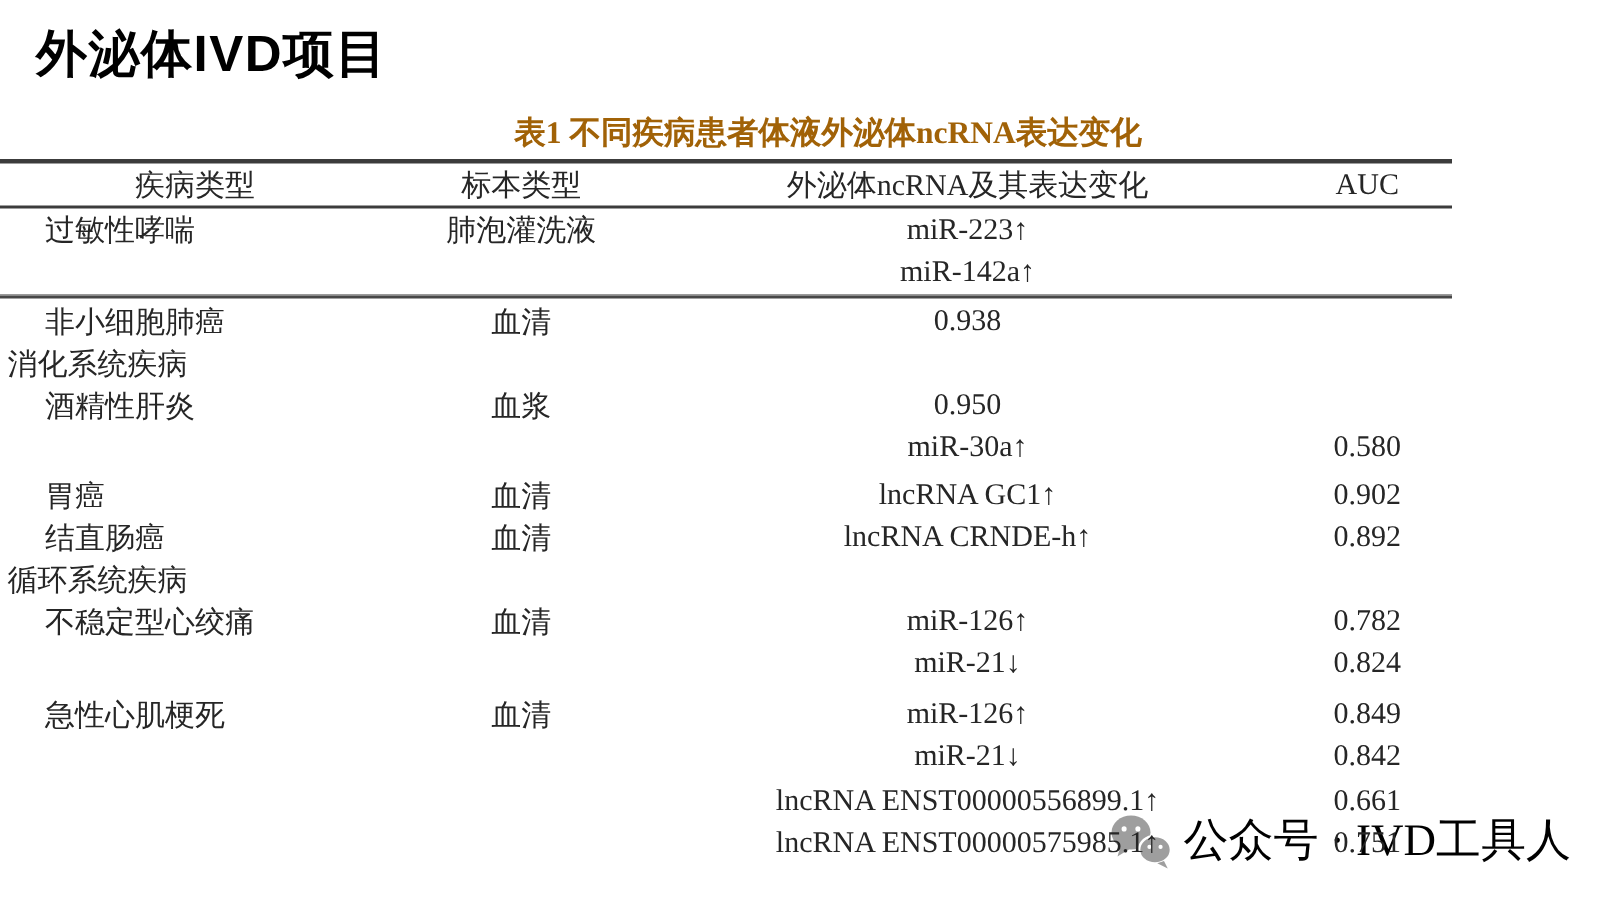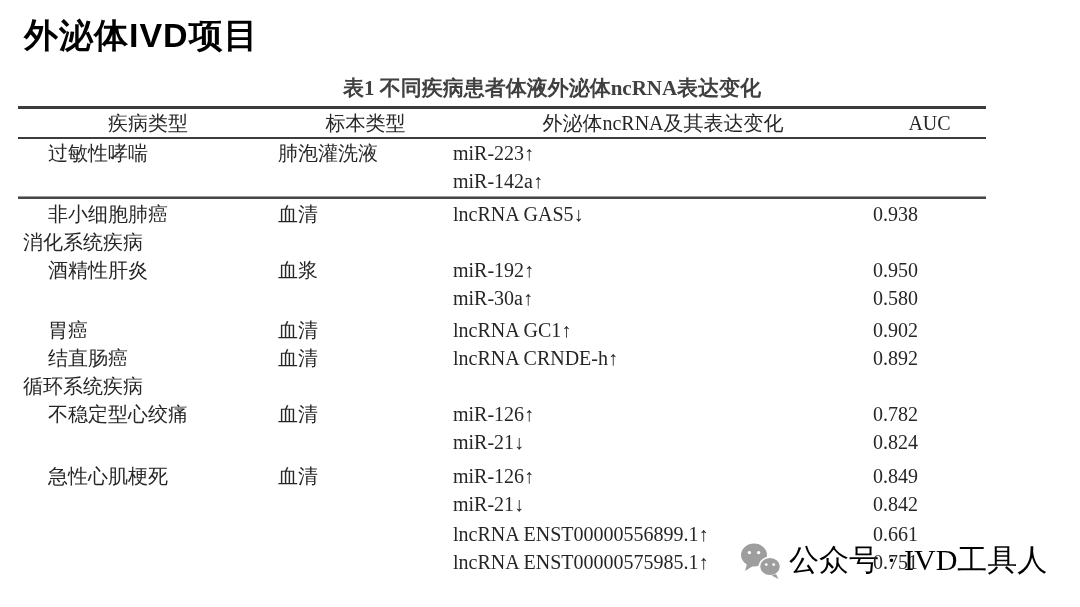--- a/index.html
+++ b/index.html
@@ -12,39 +12,39 @@
     overflow:hidden;
   }
   .heading {
     position:absolute; left:24px; top:13px;
     font-family:"Liberation Sans","DejaVu Sans",sans-serif;
     font-weight:700; font-size:34px; color:#000; letter-spacing:1px;
     white-space:nowrap;
   }
   .table-title {
     position:absolute; left:24px; top:74px; width:1056px;
-    text-align:center; font-weight:700; font-size:21px; color:#404040;
+    text-align:center; font-weight:700; font-size:21px; color:#a16207;
     white-space:nowrap;
   }
   .table-wrap {
-    position:absolute; left:18px; top:106px; width:968px; z-index:2;
+    position:absolute; left:0; top:106px; width:968px; z-index:2;
   }
   .rule-top { height:0; border-top:3px solid #3c3c3c; }
   .row {
     display:grid;
     grid-template-columns:260px 175px 420px 113px;
     height:28px; align-items:center;
     font-size:20px; color:#262626;
   }
   .header-row { height:30px; border-bottom:2px solid #3c3c3c; }
   .header-row .cell { text-align:center; }
   .cell { overflow:visible; white-space:nowrap; }
   .cell-disease { text-align:left; padding-left:30px; }
   .row.section .cell-disease { padding-left:5px; }
-  .cell-specimen, .cell-ncrna, .cell-auc { }
+  .cell-specimen, .cell-ncrna, .cell-auc { text-align:center; }
   .divider {
     height:3px; margin:1px 0 1px 0;
     border-top:1px solid #9a9a9a;
     border-bottom:2px solid #474747;
   }
   .watermark {
     position:absolute; left:740px; top:540px; z-index:1;
     display:flex; align-items:center; gap:7px;
   }
   .watermark-text {
@@ -95,33 +95,31 @@
       <div class="row cont">
         <div class="cell cell-disease"></div>
         <div class="cell cell-specimen"></div>
         <div class="cell cell-ncrna">miR-142a↑</div>
         <div class="cell cell-auc"></div>
       </div>
       <div class="divider"></div>
       <div class="row item">
         <div class="cell cell-disease">非小细胞肺癌</div>
         <div class="cell cell-specimen">血清</div>
-        <div class="cell cell-ncrna">lncRNA GAS5↓</div>
         <div class="cell cell-auc">0.938</div>
       </div>
       <div class="row section">
         <div class="cell cell-disease">消化系统疾病</div>
         <div class="cell cell-specimen"></div>
         <div class="cell cell-ncrna"></div>
         <div class="cell cell-auc"></div>
       </div>
       <div class="row item">
         <div class="cell cell-disease">酒精性肝炎</div>
         <div class="cell cell-specimen">血浆</div>
-        <div class="cell cell-ncrna">miR-192↑</div>
         <div class="cell cell-auc">0.950</div>
       </div>
       <div class="row cont">
         <div class="cell cell-disease"></div>
         <div class="cell cell-specimen"></div>
         <div class="cell cell-ncrna">miR-30a↑</div>
         <div class="cell cell-auc">0.580</div>
       </div>
       <div class="row item" style="margin-top: 4px;">
         <div class="cell cell-disease">胃癌</div>

